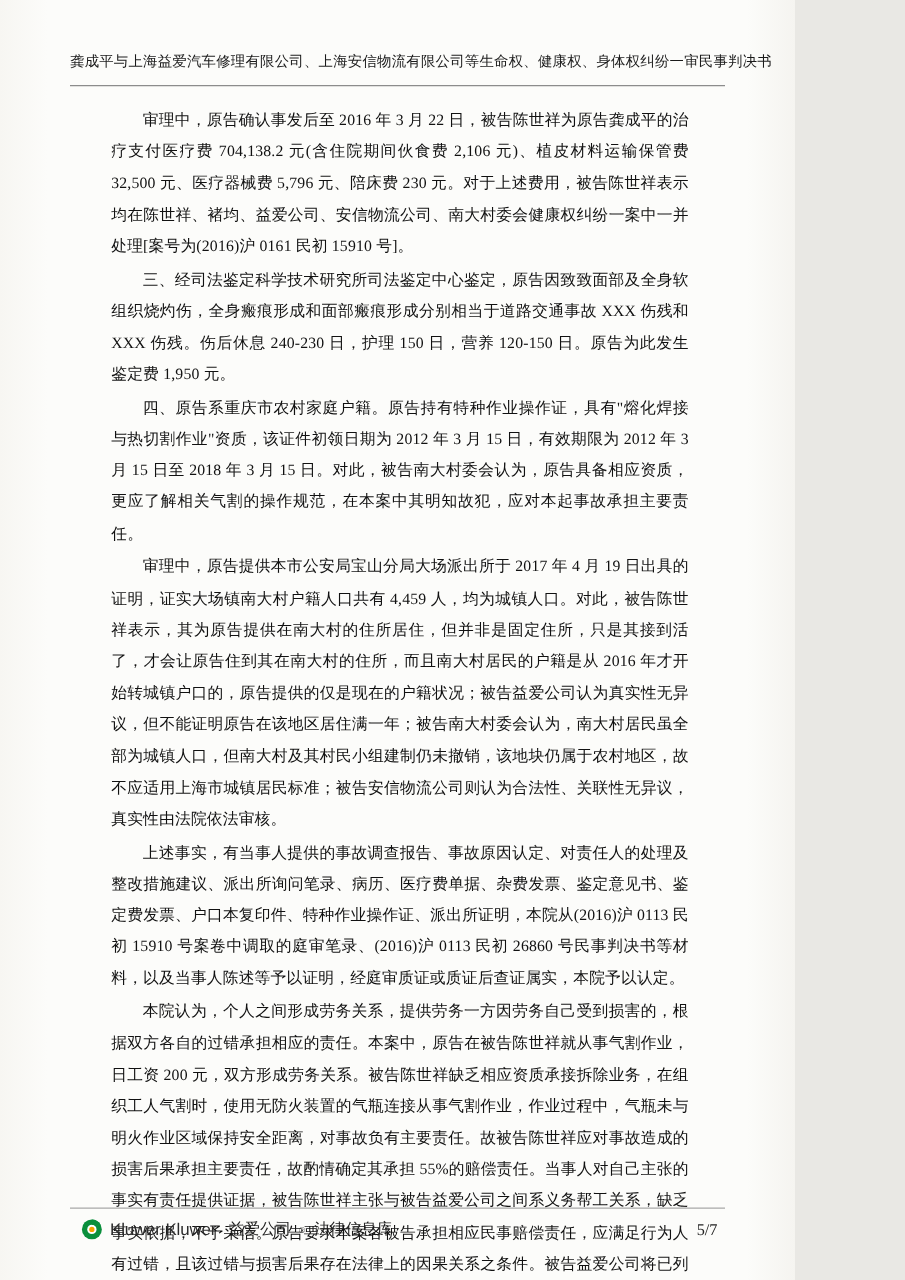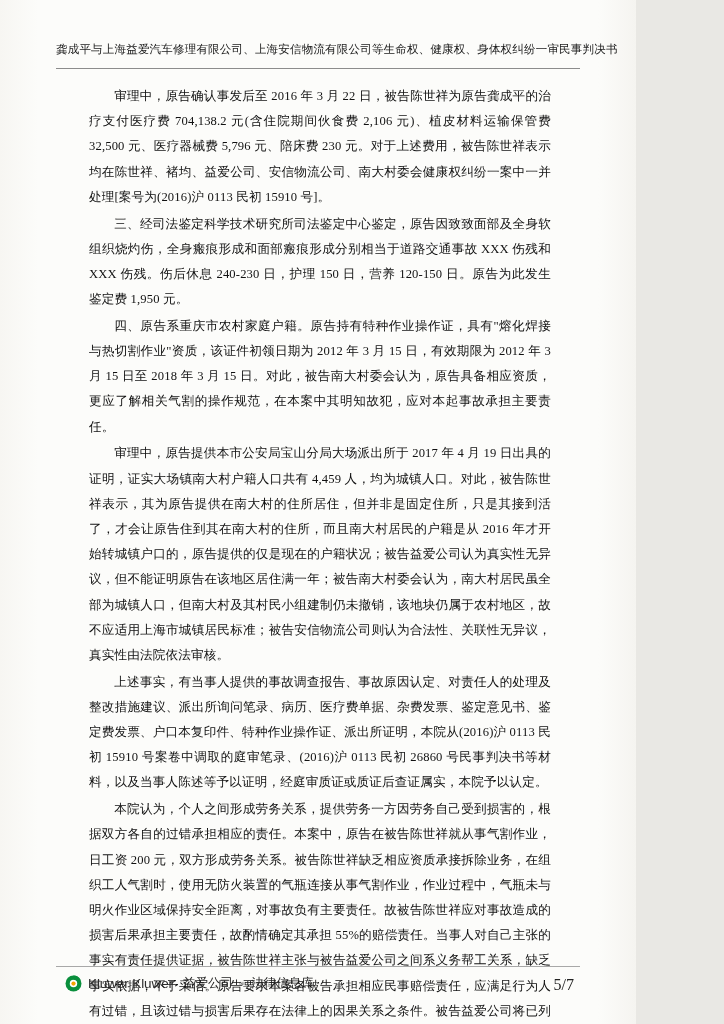--- a/index.html
+++ b/index.html
@@ -104,38 +104,38 @@
     margin-left: 4px;
   }
   .brand-sup {
     font-size: 7px;
     vertical-align: super;
   }
   .footer-page {
     position: absolute;
     right: 6px;
     top: 10px;
-    font-size: 16px;
+    font-size: 13px;
     color: #222;
     font-family: "Liberation Serif", serif;
   }
 </style>
 </head>
 <body>
 
 <div class="page">
   <div class="page-inner">
 
     <div class="header">
       <div class="header-title">龚成平与上海益爱汽车修理有限公司、上海安信物流有限公司等生命权、健康权、身体权纠纷一审民事判决书</div>
     </div>
     <div class="header-rule"></div>
 
     <div class="content">
-      <p class="para">审理中，原告确认事发后至 2016 年 3 月 22 日，被告陈世祥为原告龚成平的治疗支付医疗费 704,138.2 元(含住院期间伙食费 2,106 元)、植皮材料运输保管费 32,500 元、医疗器械费 5,796 元、陪床费 230 元。对于上述费用，被告陈世祥表示均在陈世祥、褚均、益爱公司、安信物流公司、南大村委会健康权纠纷一案中一并处理[案号为(2016)沪 0113 民初 15910 号]。</p>
+      <p class="para">审理中，原告确认事发后至 2016 年 3 月 22 日，被告陈世祥为原告龚成平的治疗支付医疗费 704,138.2 元(含住院期间伙食费 2,106 元)、植皮材料运输保管费 32,500 元、医疗器械费 5,796 元、陪床费 230 元。对于上述费用，被告陈世祥表示均在陈世祥、褚均、益爱公司、安信物流公司、南大村委会健康权纠纷一案中一并处理[案号为(2016)沪 0161 民初 15910 号]。</p>
       <p class="para">三、经司法鉴定科学技术研究所司法鉴定中心鉴定，原告因致致面部及全身软组织烧灼伤，全身瘢痕形成和面部瘢痕形成分别相当于道路交通事故 XXX 伤残和 XXX 伤残。伤后休息 240-230 日，护理 150 日，营养 120-150 日。原告为此发生鉴定费 1,950 元。</p>
       <p class="para">四、原告系重庆市农村家庭户籍。原告持有特种作业操作证，具有"熔化焊接与热切割作业"资质，该证件初领日期为 2012 年 3 月 15 日，有效期限为 2012 年 3 月 15 日至 2018 年 3 月 15 日。对此，被告南大村委会认为，原告具备相应资质，更应了解相关气割的操作规范，在本案中其明知故犯，应对本起事故承担主要责任。</p>
       <p class="para">审理中，原告提供本市公安局宝山分局大场派出所于 2017 年 4 月 19 日出具的证明，证实大场镇南大村户籍人口共有 4,459 人，均为城镇人口。对此，被告陈世祥表示，其为原告提供在南大村的住所居住，但并非是固定住所，只是其接到活了，才会让原告住到其在南大村的住所，而且南大村居民的户籍是从 2016 年才开始转城镇户口的，原告提供的仅是现在的户籍状况；被告益爱公司认为真实性无异议，但不能证明原告在该地区居住满一年；被告南大村委会认为，南大村居民虽全部为城镇人口，但南大村及其村民小组建制仍未撤销，该地块仍属于农村地区，故不应适用上海市城镇居民标准；被告安信物流公司则认为合法性、关联性无异议，真实性由法院依法审核。</p>
       <p class="para">上述事实，有当事人提供的事故调查报告、事故原因认定、对责任人的处理及整改措施建议、派出所询问笔录、病历、医疗费单据、杂费发票、鉴定意见书、鉴定费发票、户口本复印件、特种作业操作证、派出所证明，本院从(2016)沪 0113 民初 15910 号案卷中调取的庭审笔录、(2016)沪 0113 民初 26860 号民事判决书等材料，以及当事人陈述等予以证明，经庭审质证或质证后查证属实，本院予以认定。</p>
       <p class="para">本院认为，个人之间形成劳务关系，提供劳务一方因劳务自己受到损害的，根据双方各自的过错承担相应的责任。本案中，原告在被告陈世祥就从事气割作业，日工资 200 元，双方形成劳务关系。被告陈世祥缺乏相应资质承接拆除业务，在组织工人气割时，使用无防火装置的气瓶连接从事气割作业，作业过程中，气瓶未与明火作业区域保持安全距离，对事故负有主要责任。故被告陈世祥应对事故造成的损害后果承担主要责任，故酌情确定其承担 55%的赔偿责任。当事人对自己主张的事实有责任提供证据，被告陈世祥主张与被告益爱公司之间系义务帮工关系，缺乏事实依据，不予采信。原告要求本案各被告承担相应民事赔偿责任，应满足行为人有过错，且该过错与损害后果存在法律上的因果关系之条件。被告益爱公司将已列入拆迁补偿的彩钢棚拆除业务交给不具备相应资质的自然人来完成，存在选任过失，在单位进行动火作业时，未安排专门人员进行现场安全监督，故被告益爱公司存在过错，且该过错行为与损害后果的发生紧密关联，应认定存在法律上的因果关系，故被告益爱公司应承担相应赔偿责任。本院根据其过错程度，酌情确定其承担 35%的民事赔偿责任。关于被告南大村委会、安信物流公司的赔偿责任，本院认为，被告陈世祥与被告益爱公司在拆除彩钢棚过程中违规作业等导致发生事故，上述事故调查报告所涉被告南大村委会、安信公司的管理或者监管责任问题，不是承担民事赔偿责任的必然条件，上述所涉问题与发生损</p>
     </div>
 
     <div class="footer">
       <div class="footer-rule"></div>
       <div class="footer-brand">

